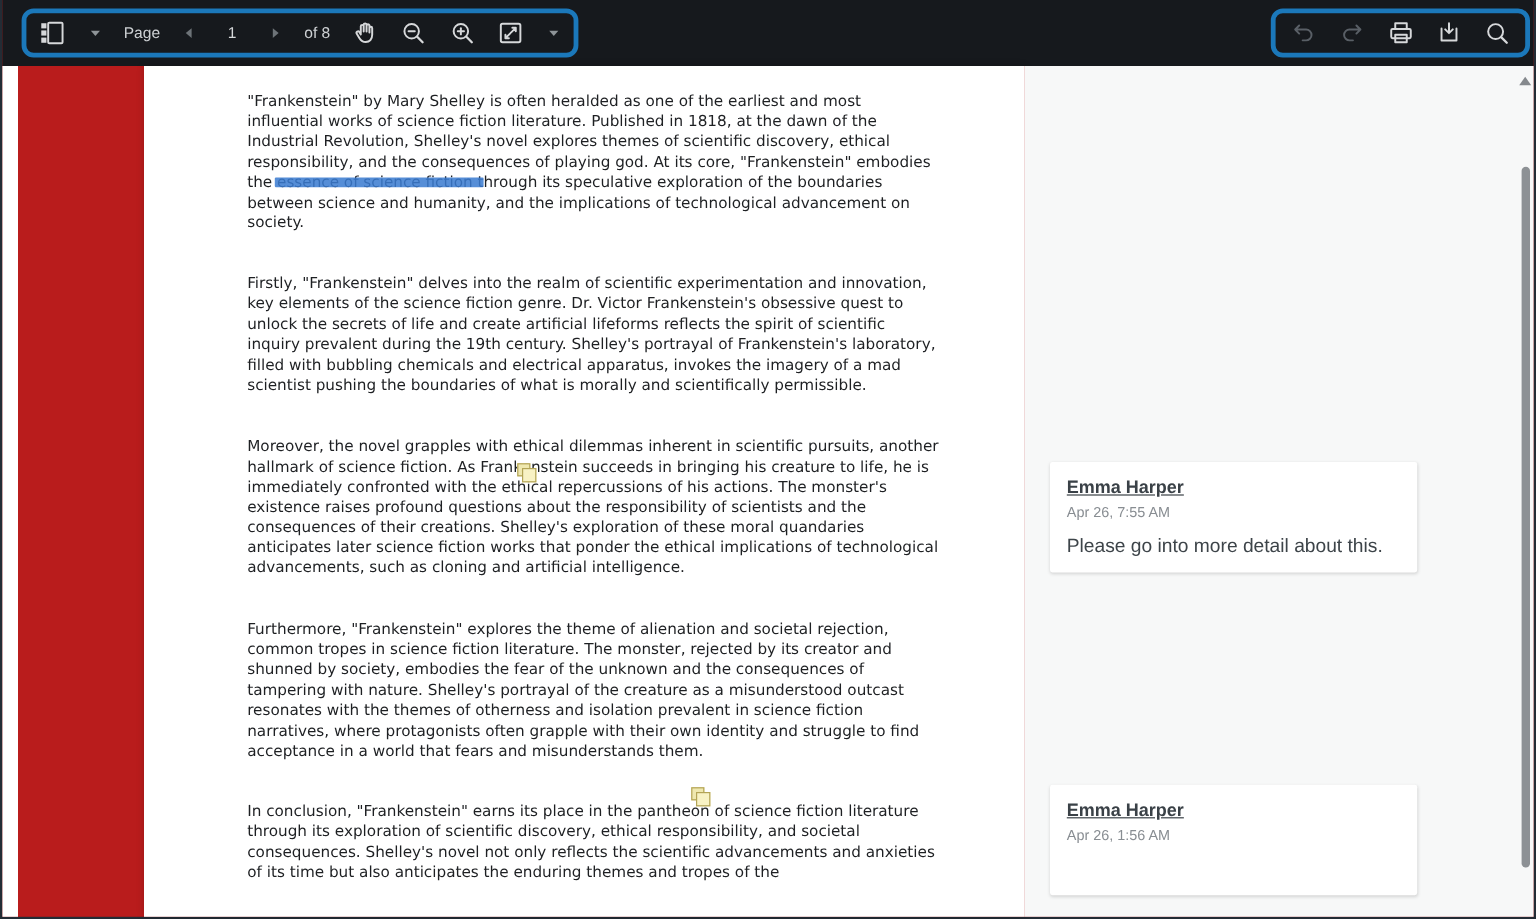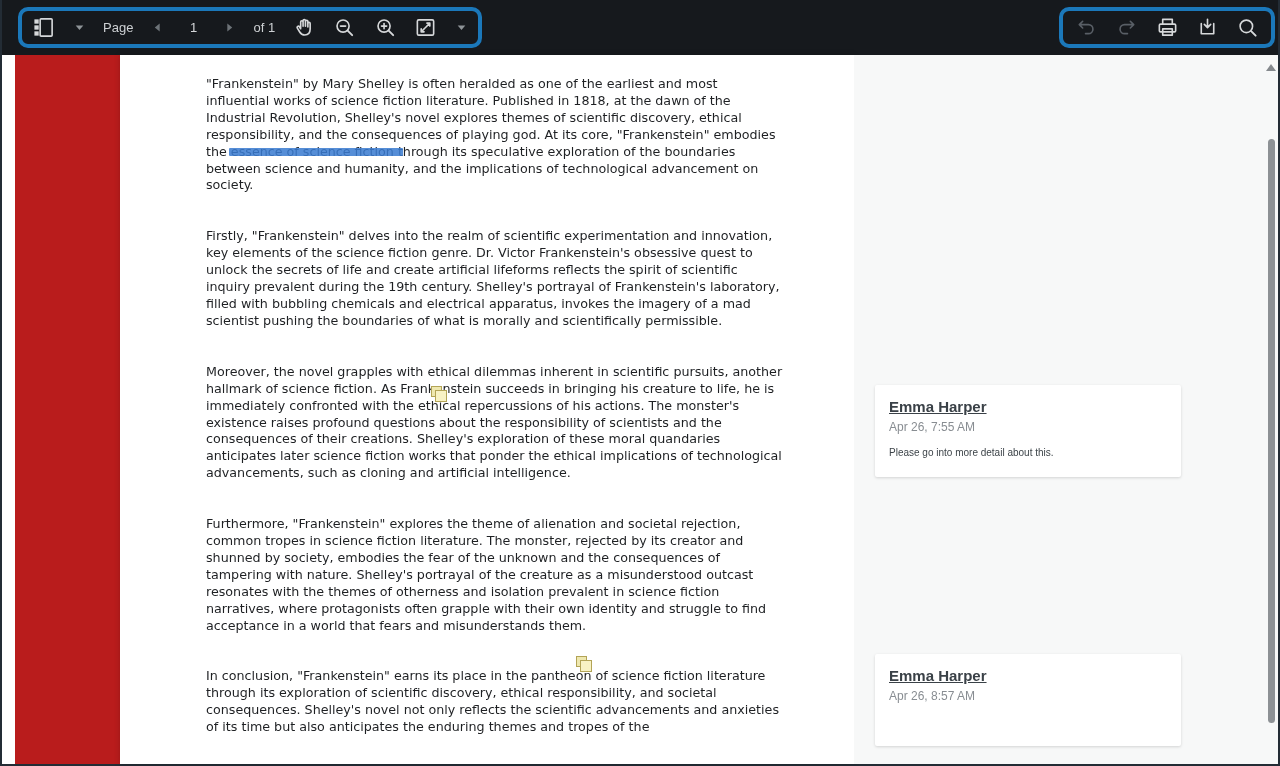--- a/index.html
+++ b/index.html
@@ -39,21 +39,21 @@
   .marker-1 { left:429px; top:331px; }
   .marker-2 { left:574px; top:601px; }
 
   
   .comments-panel { position:absolute; left:852px; right:0; top:0; bottom:0; background:#f7f8f8; }
   .comment-card { position:absolute; left:21px; width:306px; height:92px; background:#fff; border-radius:2px; box-shadow:0 1px 3px rgba(0,0,0,.15); padding:13px 14px; cursor:pointer; }
   .card-1 { top:330px; }
   .card-2 { top:599px; }
   .comment-author { font-size:15px; font-weight:bold; color:#3a4147; margin:0 0 5px;text-decoration:underline; }
   .comment-time { font-size:12px; color:#888d92; margin:0 0 13px; }
-  .comment-text { font-size:10px; color:#3d4449; margin:0; }
+  .comment-text { font-size:16px; color:#3d4449; margin:0; }
 
   
   .scrollbar { position:absolute; right:0; top:0; bottom:0; width:13px; }
   .scroll-up-arrow { position:absolute; top:9px; left:1px; width:0; height:0; border-left:5px solid transparent; border-right:5px solid transparent; border-bottom:7px solid #85898d; cursor:pointer; }
   .scroll-thumb { position:absolute; top:84px; left:3px; width:7px; height:584px; background:#8d9195; border-radius:4px; cursor:pointer; }
 </style>
 </head>
 <body>
 
 <div class="window">
@@ -79,21 +79,21 @@
         <svg class="ic-s" viewBox="0 0 24 24">
           <polygon points="16,4.5 7,12 16,19.5" class="fl-dim"></polygon>
         </svg>
       </button>
       <input class="page-input" value="1" style="">
       <button class="tbtn">
         <svg class="ic-s" viewBox="0 0 24 24">
           <polygon points="8,4.5 17,12 8,19.5" class="fl-dim"></polygon>
         </svg>
       </button>
-      <span class="tb-label">of 1</span>
+      <span class="tb-label">of 8</span>
       <button class="tbtn">
         <svg class="ic" viewBox="0 0 24 24">
           <path class="st" d="M8 12.5 V6.2 a1.25 1.25 0 0 1 2.5 0 V10.8 M10.5 10.6 V4.9 a1.25 1.25 0 0 1 2.5 0 V10.6 M13 10.7 V5.7 a1.25 1.25 0 0 1 2.5 0 V11.4 M15.5 11.5 V7.8 a1.2 1.2 0 0 1 2.4 0 V13.6 C17.9 17.3 15.7 19.8 12.3 19.8 C9.6 19.8 8.2 18.7 7 16.7 L4.5 12.6 A1.3 1.3 0 0 1 6.7 11.2 L8 13.3"></path>
         </svg>
       </button>
       <button class="tbtn">
         <svg class="ic" viewBox="0 0 24 24">
           <circle cx="10.5" cy="10.5" r="6.3" class="st"></circle>
           <line x1="7.8" y1="10.5" x2="13.2" y2="10.5" class="st"></line>
           <line x1="15.3" y1="15.3" x2="20" y2="20" class="st2"></line>
@@ -168,21 +168,21 @@
     <div class="comment-marker marker-2"></div>
 
     <div class="comments-panel">
       <div class="comment-card card-1">
         <p class="comment-author">Emma Harper</p>
         <p class="comment-time">Apr 26, 7:55 AM</p>
         <p class="comment-text">Please go into more detail about this.</p>
       </div>
       <div class="comment-card card-2">
         <p class="comment-author">Emma Harper</p>
-        <p class="comment-time">Apr 26, 8:57 AM</p>
+        <p class="comment-time">Apr 26, 1:56 AM</p>
       </div>
     </div>
 
     <div class="scrollbar">
       <div class="scroll-up-arrow"></div>
       <div class="scroll-thumb"></div>
     </div>
   </div>
 
 </div>

